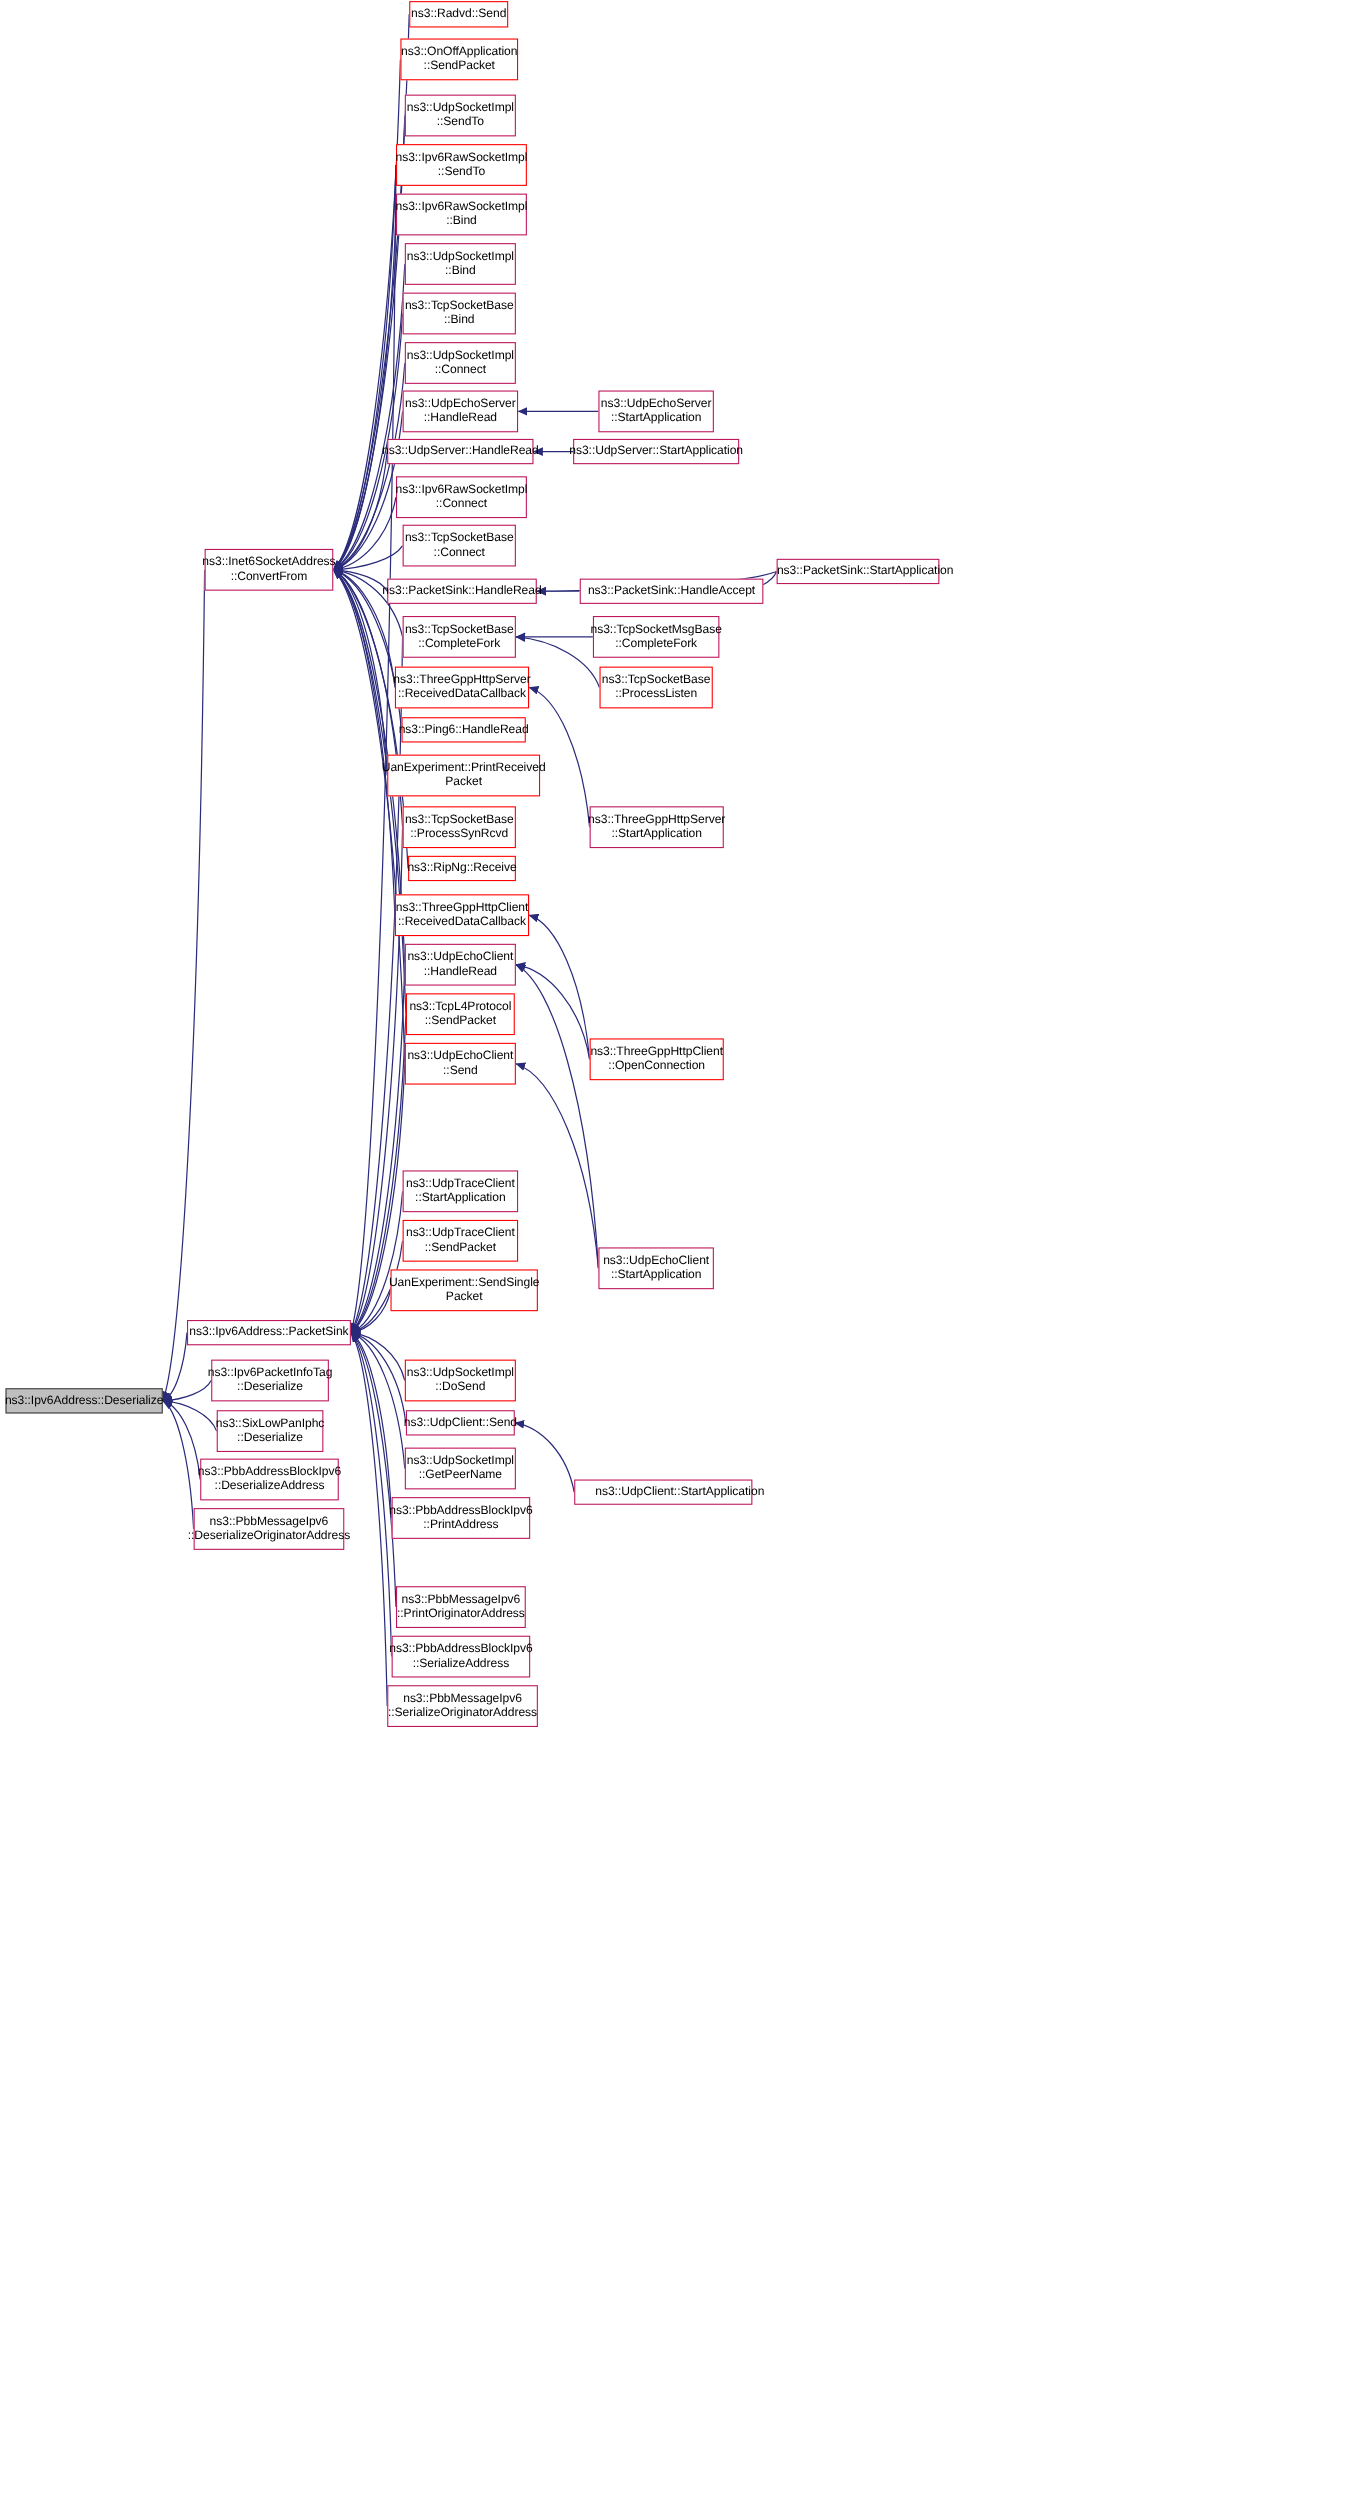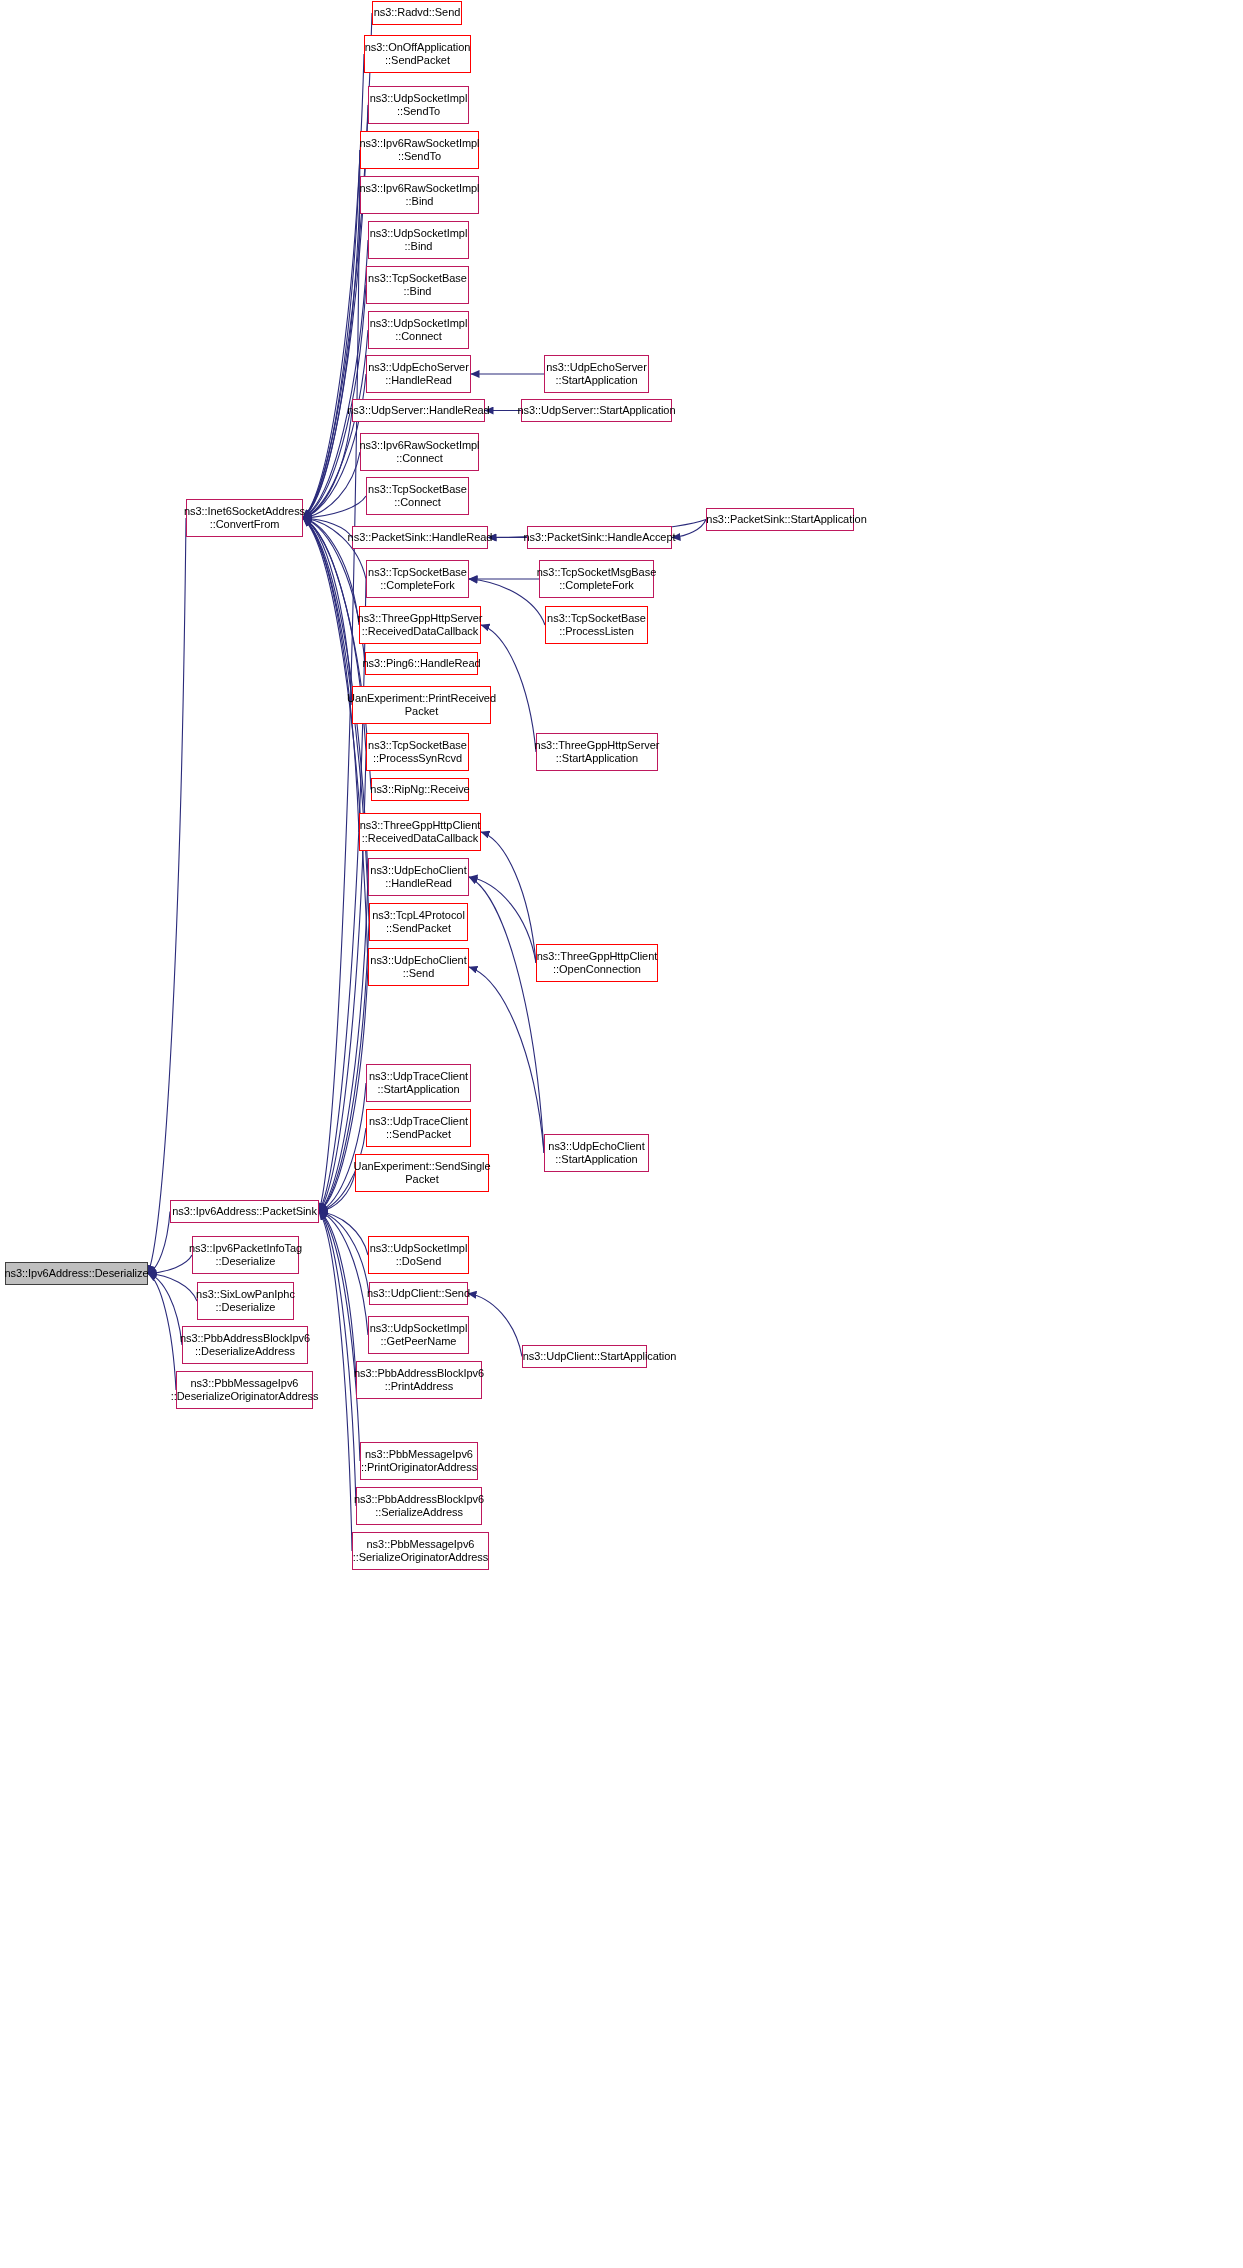--- a/index.html
+++ b/index.html
@@ -181,28 +181,28 @@
 ::Deserialize</span></div>
       <div class="node" style="left: 197px; top: 1282px; width: 97px; height: 38px;"><span>ns3::SixLowPanIphc
 ::Deserialize</span></div>
       <div class="node" style="left: 182px; top: 1326px; width: 126px; height: 38px;"><span>ns3::PbbAddressBlockIpv6
 ::DeserializeAddress</span></div>
       <div class="node" style="left: 176px; top: 1371px; width: 137px; height: 38px;"><span>ns3::PbbMessageIpv6
 ::DeserializeOriginatorAddress</span></div>
       <div class="node" style="left: 544px; top: 355px; width: 105px; height: 38px;"><span>ns3::UdpEchoServer
 ::StartApplication</span></div>
       <div class="node" style="left: 521px; top: 399px; width: 151px; height: 23px;"><span>ns3::UdpServer::StartApplication</span></div>
-      <div class="node" style="left: 527px; top: 526px; width: 145px; height: 23px;"><span>ns3::PacketSink::HandleAccept</span></div>
+      <div class="node" style="left: 527px; top: 526px; width: 167px; height: 23px;"><span>ns3::PacketSink::HandleAccept</span></div>
       <div class="node" style="left: 706px; top: 508px; width: 148px; height: 23px; padding-left: 16px;"><span>ns3::PacketSink::StartApplication</span></div>
       <div class="node" style="left: 539px; top: 560px; width: 115px; height: 38px;"><span>ns3::TcpSocketMsgBase
 ::CompleteFork</span></div>
       <div class="node red" style="left: 545px; top: 606px; width: 103px; height: 38px;"><span>ns3::TcpSocketBase
 ::ProcessListen</span></div>
       <div class="node" style="left: 536px; top: 733px; width: 122px; height: 38px;"><span>ns3::ThreeGppHttpServer
 ::StartApplication</span></div>
       <div class="node red" style="left: 536px; top: 944px; width: 122px; height: 38px;"><span>ns3::ThreeGppHttpClient
 ::OpenConnection</span></div>
       <div class="node" style="left: 544px; top: 1134px; width: 105px; height: 38px;"><span>ns3::UdpEchoClient
 ::StartApplication</span></div>
-      <div class="node" style="left: 522px; top: 1345px; width: 125px; height: 23px; padding-left: 33px;"><span>ns3::UdpClient::StartApplication</span></div>
+      <div class="node" style="left: 522px; top: 1345px; width: 162px; height: 23px; padding-left: 33px;"><span>ns3::UdpClient::StartApplication</span></div>
       <div class="node root" style="left: 5px; top: 1262px; width: 143px; height: 23px;"><span>ns3::Ipv6Address::Deserialize</span></div>
     </div>
 </div>
 
 </body></html>

